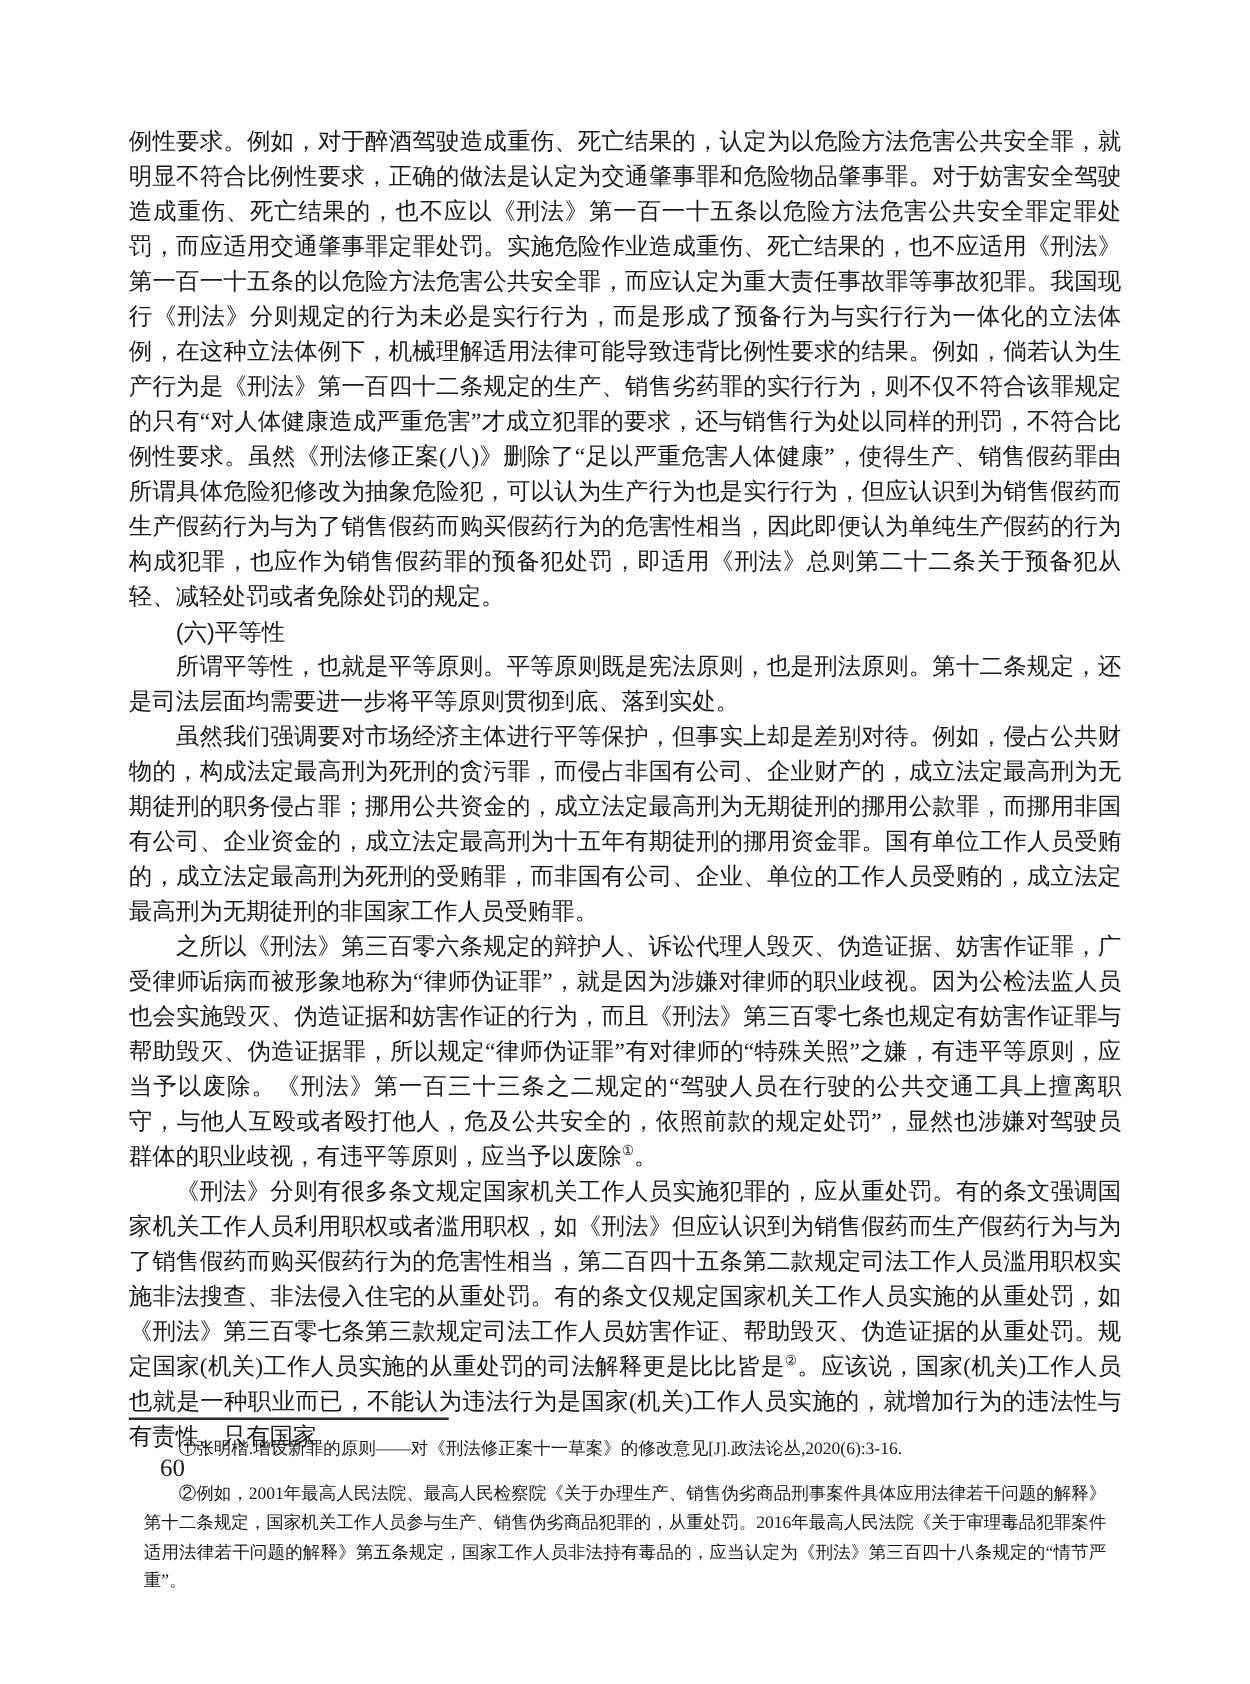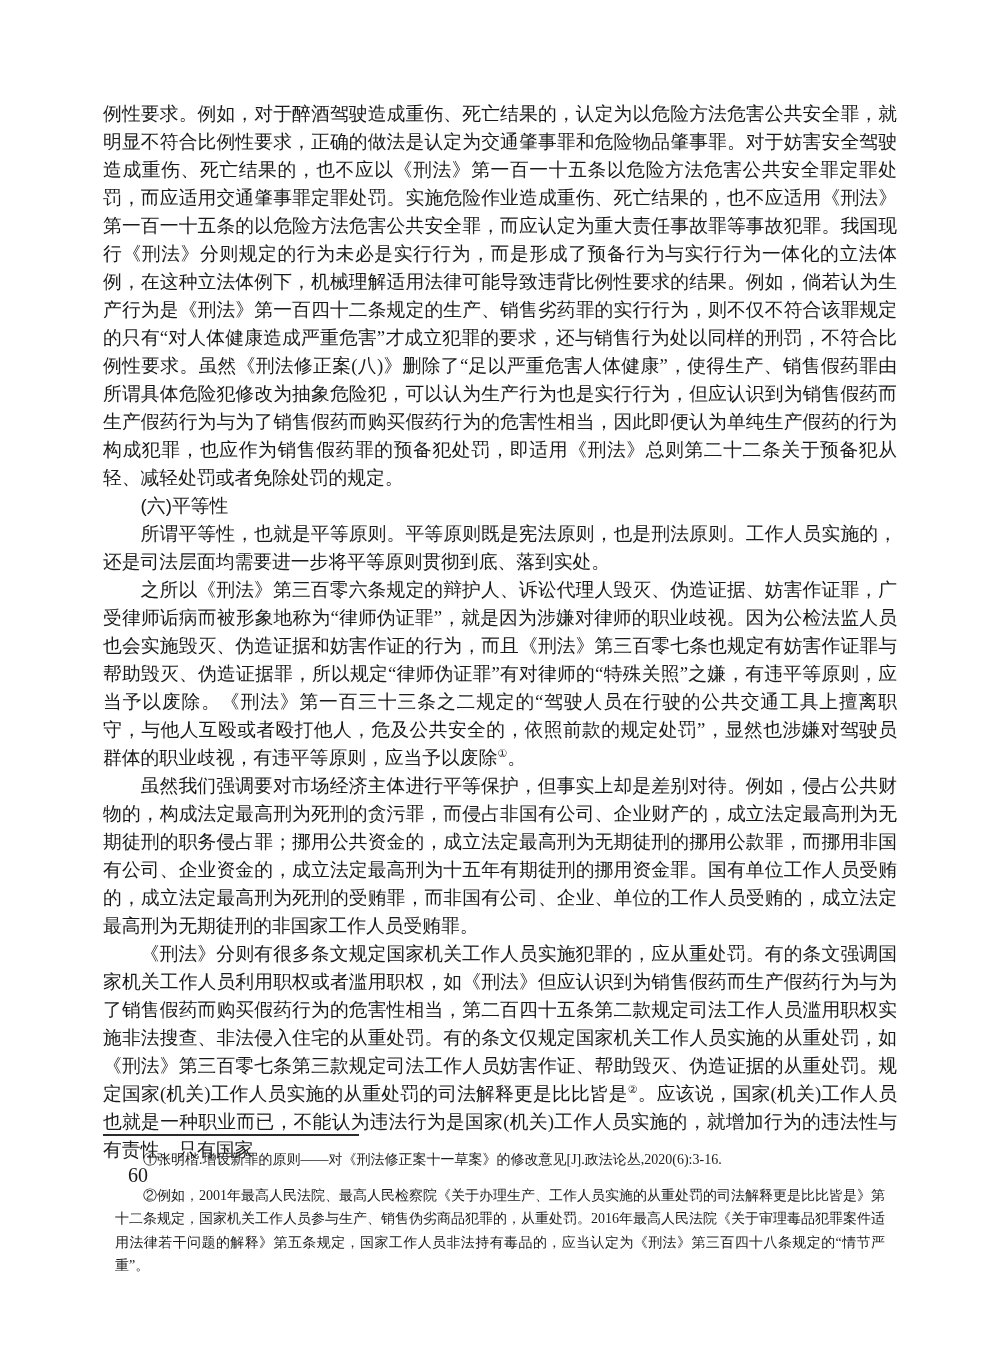--- a/index.html
+++ b/index.html
@@ -81,31 +81,31 @@
 <body>
 
 <div class="page">
 
   <main class="article">
 
     <p class="body-par no-indent">例性要求。例如，对于醉酒驾驶造成重伤、死亡结果的，认定为以危险方法危害公共安全罪，就明显不符合比例性要求，正确的做法是认定为交通肇事罪和危险物品肇事罪。对于妨害安全驾驶造成重伤、死亡结果的，也不应以《刑法》第一百一十五条以危险方法危害公共安全罪定罪处罚，而应适用交通肇事罪定罪处罚。实施危险作业造成重伤、死亡结果的，也不应适用《刑法》第一百一十五条的以危险方法危害公共安全罪，而应认定为重大责任事故罪等事故犯罪。我国现行《刑法》分则规定的行为未必是实行行为，而是形成了预备行为与实行行为一体化的立法体例，在这种立法体例下，机械理解适用法律可能导致违背比例性要求的结果。例如，倘若认为生产行为是《刑法》第一百四十二条规定的生产、销售劣药罪的实行行为，则不仅不符合该罪规定的只有“对人体健康造成严重危害”才成立犯罪的要求，还与销售行为处以同样的刑罚，不符合比例性要求。虽然《刑法修正案(八)》删除了“足以严重危害人体健康”，使得生产、销售假药罪由所谓具体危险犯修改为抽象危险犯，可以认为生产行为也是实行行为，但应认识到为销售假药而生产假药行为与为了销售假药而购买假药行为的危害性相当，因此即便认为单纯生产假药的行为构成犯罪，也应作为销售假药罪的预备犯处罚，即适用《刑法》总则第二十二条关于预备犯从轻、减轻处罚或者免除处罚的规定。</p>
 
     <h2 class="section-heading">(六)平等性</h2>
 
-    <p class="body-par">所谓平等性，也就是平等原则。平等原则既是宪法原则，也是刑法原则。工作人员实施的，还是司法层面均需要进一步将平等原则贯彻到底、落到实处。</p>
+    <p class="body-par">所谓平等性，也就是平等原则。平等原则既是宪法原则，也是刑法原则。第十二条规定，还是司法层面均需要进一步将平等原则贯彻到底、落到实处。</p>
+
+    <p class="body-par">虽然我们强调要对市场经济主体进行平等保护，但事实上却是差别对待。例如，侵占公共财物的，构成法定最高刑为死刑的贪污罪，而侵占非国有公司、企业财产的，成立法定最高刑为无期徒刑的职务侵占罪；挪用公共资金的，成立法定最高刑为无期徒刑的挪用公款罪，而挪用非国有公司、企业资金的，成立法定最高刑为十五年有期徒刑的挪用资金罪。国有单位工作人员受贿的，成立法定最高刑为死刑的受贿罪，而非国有公司、企业、单位的工作人员受贿的，成立法定最高刑为无期徒刑的非国家工作人员受贿罪。</p>
 
     <p class="body-par"><span>之所以《刑法》第三百零六条规定的辩护人、诉讼代理人毁灭、伪造证据、妨害作证罪，广受律师诟病而被形象地称为“律师伪证罪”，就是因为涉嫌对律师的职业歧视。因为公检法监人员也会实施毁灭、伪造证据和妨害作证的行为，而且《刑法》第三百零七条也规定有妨害作证罪与帮助毁灭、伪造证据罪，所以规定“律师伪证罪”有对律师的“特殊关照”之嫌，有违平等原则，应当予以废除。《刑法》第一百三十三条之二规定的“驾驶人员在行驶的公共交通工具上擅离职守，与他人互殴或者殴打他人，危及公共安全的，依照前款的规定处罚”，显然也涉嫌对驾驶员群体的职业歧视，有违平等原则，应当予以废除</span><sup class="fn-ref">①</sup><span>。</span></p>
-
-    <p class="body-par">虽然我们强调要对市场经济主体进行平等保护，但事实上却是差别对待。例如，侵占公共财物的，构成法定最高刑为死刑的贪污罪，而侵占非国有公司、企业财产的，成立法定最高刑为无期徒刑的职务侵占罪；挪用公共资金的，成立法定最高刑为无期徒刑的挪用公款罪，而挪用非国有公司、企业资金的，成立法定最高刑为十五年有期徒刑的挪用资金罪。国有单位工作人员受贿的，成立法定最高刑为死刑的受贿罪，而非国有公司、企业、单位的工作人员受贿的，成立法定最高刑为无期徒刑的非国家工作人员受贿罪。</p>
 
     <p class="body-par"><span>《刑法》分则有很多条文规定国家机关工作人员实施犯罪的，应从重处罚。有的条文强调国家机关工作人员利用职权或者滥用职权，如《刑法》但应认识到为销售假药而生产假药行为与为了销售假药而购买假药行为的危害性相当，第二百四十五条第二款规定司法工作人员滥用职权实施非法搜查、非法侵入住宅的从重处罚。有的条文仅规定国家机关工作人员实施的从重处罚，如《刑法》第三百零七条第三款规定司法工作人员妨害作证、帮助毁灭、伪造证据的从重处罚。规定国家(机关)工作人员实施的从重处罚的司法解释更是比比皆是</span><sup class="fn-ref">②</sup><span>。应该说，国家(机关)工作人员也就是一种职业而已，不能认为违法行为是国家(机关)工作人员实施的，就增加行为的违法性与有责性。只有国家</span></p>
 
   </main>
 
   <section class="footnotes">
     <div class="fn-rule"></div>
     <p class="footnote">①张明楷.增设新罪的原则——对《刑法修正案十一草案》的修改意见[J].政法论丛,2020(6):3-16.</p>
-    <p class="footnote">②例如，2001年最高人民法院、最高人民检察院《关于办理生产、工作人员实施的从重处罚的司法解释更是比比皆是》第十二条规定，国家机关工作人员参与生产、销售伪劣商品犯罪的，从重处罚。2016年最高人民法院《关于审理毒品犯罪案件适用法律若干问题的解释》第五条规定，国家工作人员非法持有毒品的，应当认定为《刑法》第三百四十八条规定的“情节严重”。</p>
+    <p class="footnote">②例如，2001年最高人民法院、最高人民检察院《关于办理生产、销售伪劣商品刑事案件具体应用法律若干问题的解释》第十二条规定，国家机关工作人员参与生产、销售伪劣商品犯罪的，从重处罚。2016年最高人民法院《关于审理毒品犯罪案件适用法律若干问题的解释》第五条规定，国家工作人员非法持有毒品的，应当认定为《刑法》第三百四十八条规定的“情节严重”。</p>
   </section>
 
   <div class="page-number">60</div>
 
 </div>
 
 </body></html>

